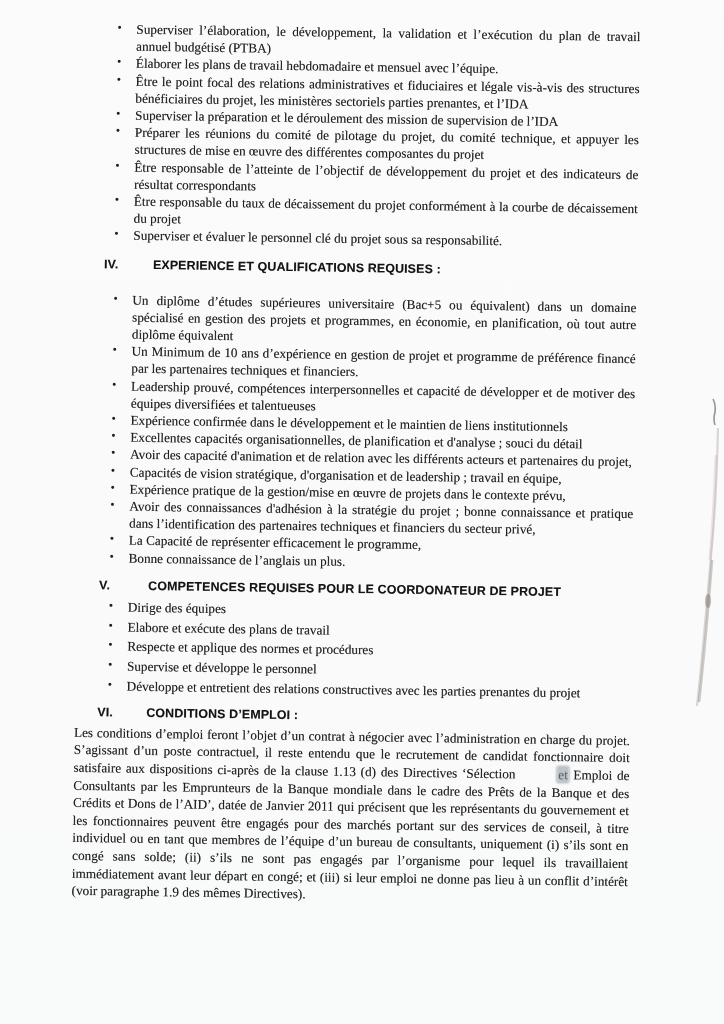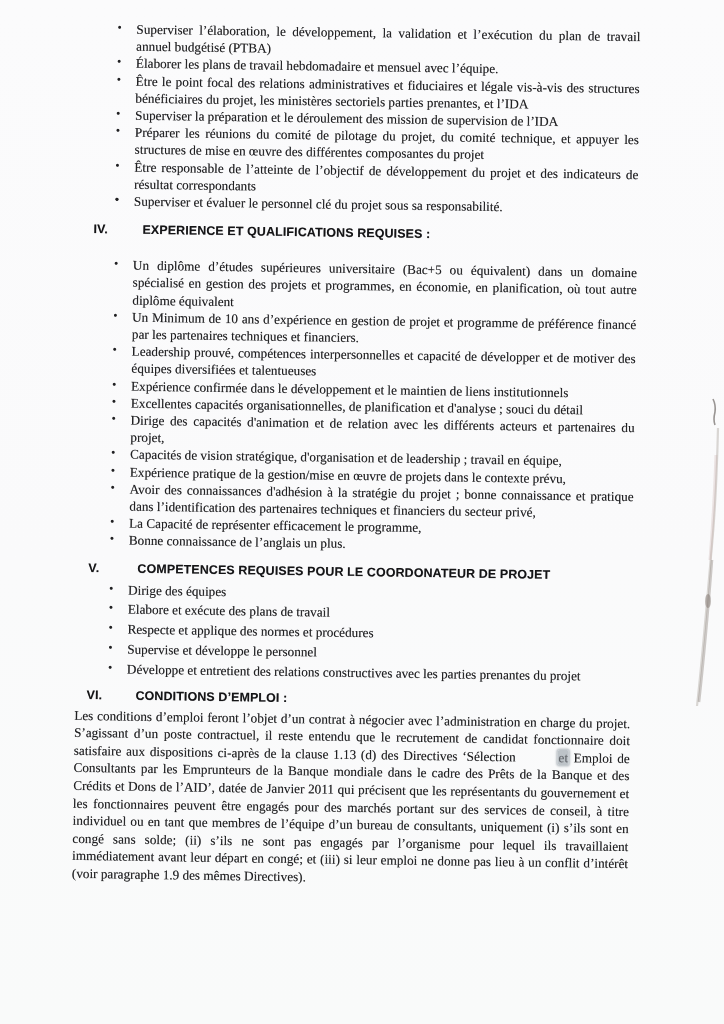--- a/index.html
+++ b/index.html
@@ -25,21 +25,21 @@
     position:relative;padding-left:52px;
     font-size:13.2px;line-height:17.2px;text-align:justify;
   }
   .dot{position:absolute;left:33px;top:-1px;font-size:12px;}
   .sec-head{
     display:flex;align-items:baseline;
     font-family:"Liberation Sans", sans-serif;font-weight:bold;
     font-size:12.4px;letter-spacing:0.15px;color:#141416;
     text-shadow:0.2px 0.2px 0.4px rgba(20,20,25,0.4);
   }
-  .sec-num{width:61px;padding-left:12px;box-sizing:border-box;flex:none;}
+  .sec-num{width:61px;padding-left:12px;box-sizing:border-box;flex:none;margin-left:11px;}
   .sec-head.iv{margin-top:13px;}
   ul.blist.iv{margin-top:20px;}
   .sec-head.v{margin-top:12px;}
   ul.blist.v{margin-top:5px;}
   ul.blist.v li{line-height:19.8px;text-align:left;}
   .sec-head.vi{margin-top:9px;}
   p.para{
     margin:5px 0 0 0;
     font-size:13.2px;line-height:17.6px;text-align:justify;
   }
@@ -58,36 +58,36 @@
   <div class="scan">
     <div class="doc">
 
       <ul class="blist intro">
         <li><span class="dot">•</span><span>Superviser l’élaboration, le développement, la validation et l’exécution du plan de travail annuel budgétisé (PTBA)</span></li>
         <li><span class="dot">•</span><span>Élaborer les plans de travail hebdomadaire et mensuel avec l’équipe.</span></li>
         <li><span class="dot">•</span><span>Être le point focal des relations administratives et fiduciaires et légale vis-à-vis des structures bénéficiaires du projet, les ministères sectoriels parties prenantes, et l’IDA</span></li>
         <li><span class="dot">•</span><span>Superviser la préparation et le déroulement des mission de supervision de l’IDA</span></li>
         <li><span class="dot">•</span><span>Préparer les réunions du comité de pilotage du projet, du comité technique, et appuyer les structures de mise en œuvre des différentes composantes du projet</span></li>
         <li><span class="dot">•</span><span>Être responsable de l’atteinte de l’objectif de développement du projet et des indicateurs de résultat correspondants</span></li>
-        <li><span class="dot">•</span></li>
+        <li><span class="dot">•</span><span>Être responsable du taux de décaissement du projet conformément à la courbe de décaissement du projet</span></li>
         <li><span class="dot">•</span><span>Superviser et évaluer le personnel clé du projet sous sa responsabilité.</span></li>
       </ul>
 
       <div class="sec-head iv">
         <span class="sec-num">IV.</span>
         <span class="sec-title">EXPERIENCE ET QUALIFICATIONS REQUISES :</span>
       </div>
 
       <ul class="blist iv">
         <li><span class="dot">•</span><span>Un diplôme d’études supérieures universitaire (Bac+5 ou équivalent) dans un domaine spécialisé en gestion des projets et programmes, en économie, en planification, où tout autre diplôme équivalent</span></li>
         <li><span class="dot">•</span><span>Un Minimum de 10 ans d’expérience en gestion de projet et programme de préférence financé par les partenaires techniques et financiers.</span></li>
         <li><span class="dot">•</span><span>Leadership prouvé, compétences interpersonnelles et capacité de développer et de motiver des équipes diversifiées et talentueuses</span></li>
         <li><span class="dot">•</span><span>Expérience confirmée dans le développement et le maintien de liens institutionnels</span></li>
         <li><span class="dot">•</span><span>Excellentes capacités organisationnelles, de planification et d'analyse ; souci du détail</span></li>
-        <li><span class="dot">•</span><span>Dirige des capacités d'animation et de relation avec les différents acteurs et partenaires du projet,</span></li>
+        <li><span class="dot">•</span><span>Avoir des capacité d'animation et de relation avec les différents acteurs et partenaires du projet,</span></li>
         <li><span class="dot">•</span><span>Capacités de vision stratégique, d'organisation et de leadership ; travail en équipe,</span></li>
         <li><span class="dot">•</span><span>Expérience pratique de la gestion/mise en œuvre de projets dans le contexte prévu,</span></li>
         <li><span class="dot">•</span><span>Avoir des connaissances d'adhésion à la stratégie du projet ; bonne connaissance et pratique dans l’identification des partenaires techniques et financiers du secteur privé,</span></li>
         <li><span class="dot">•</span><span>La Capacité de représenter efficacement le programme,</span></li>
         <li><span class="dot">•</span><span>Bonne connaissance de l’anglais un plus.</span></li>
       </ul>
 
       <div class="sec-head v">
         <span class="sec-num">V.</span>
         <span class="sec-title">COMPETENCES REQUISES POUR LE COORDONATEUR DE PROJET</span>

